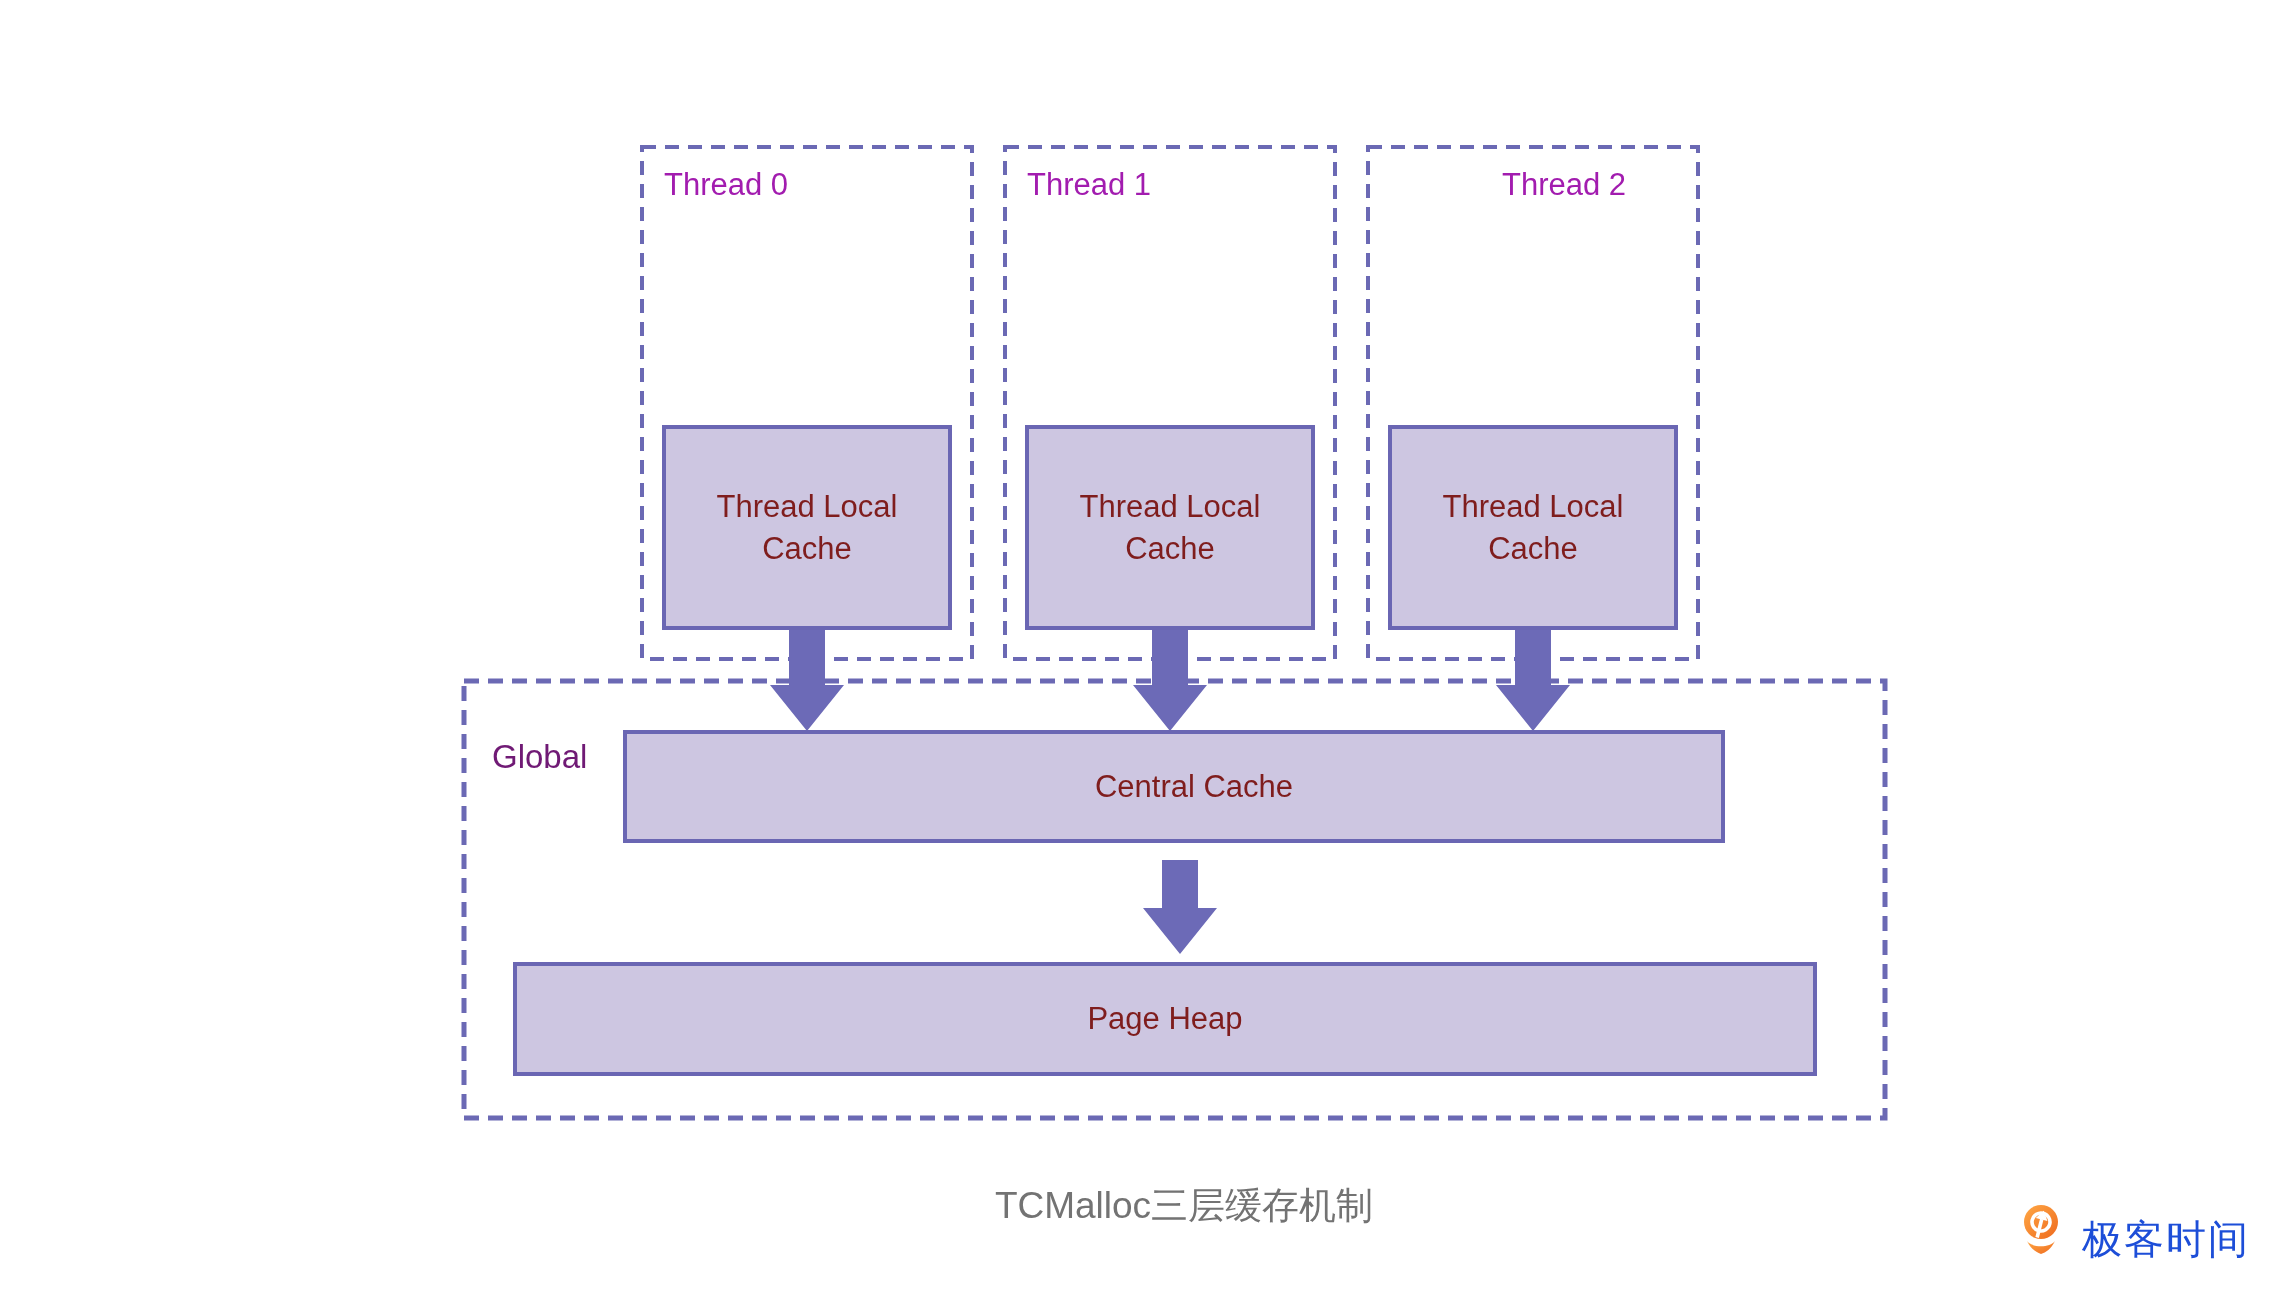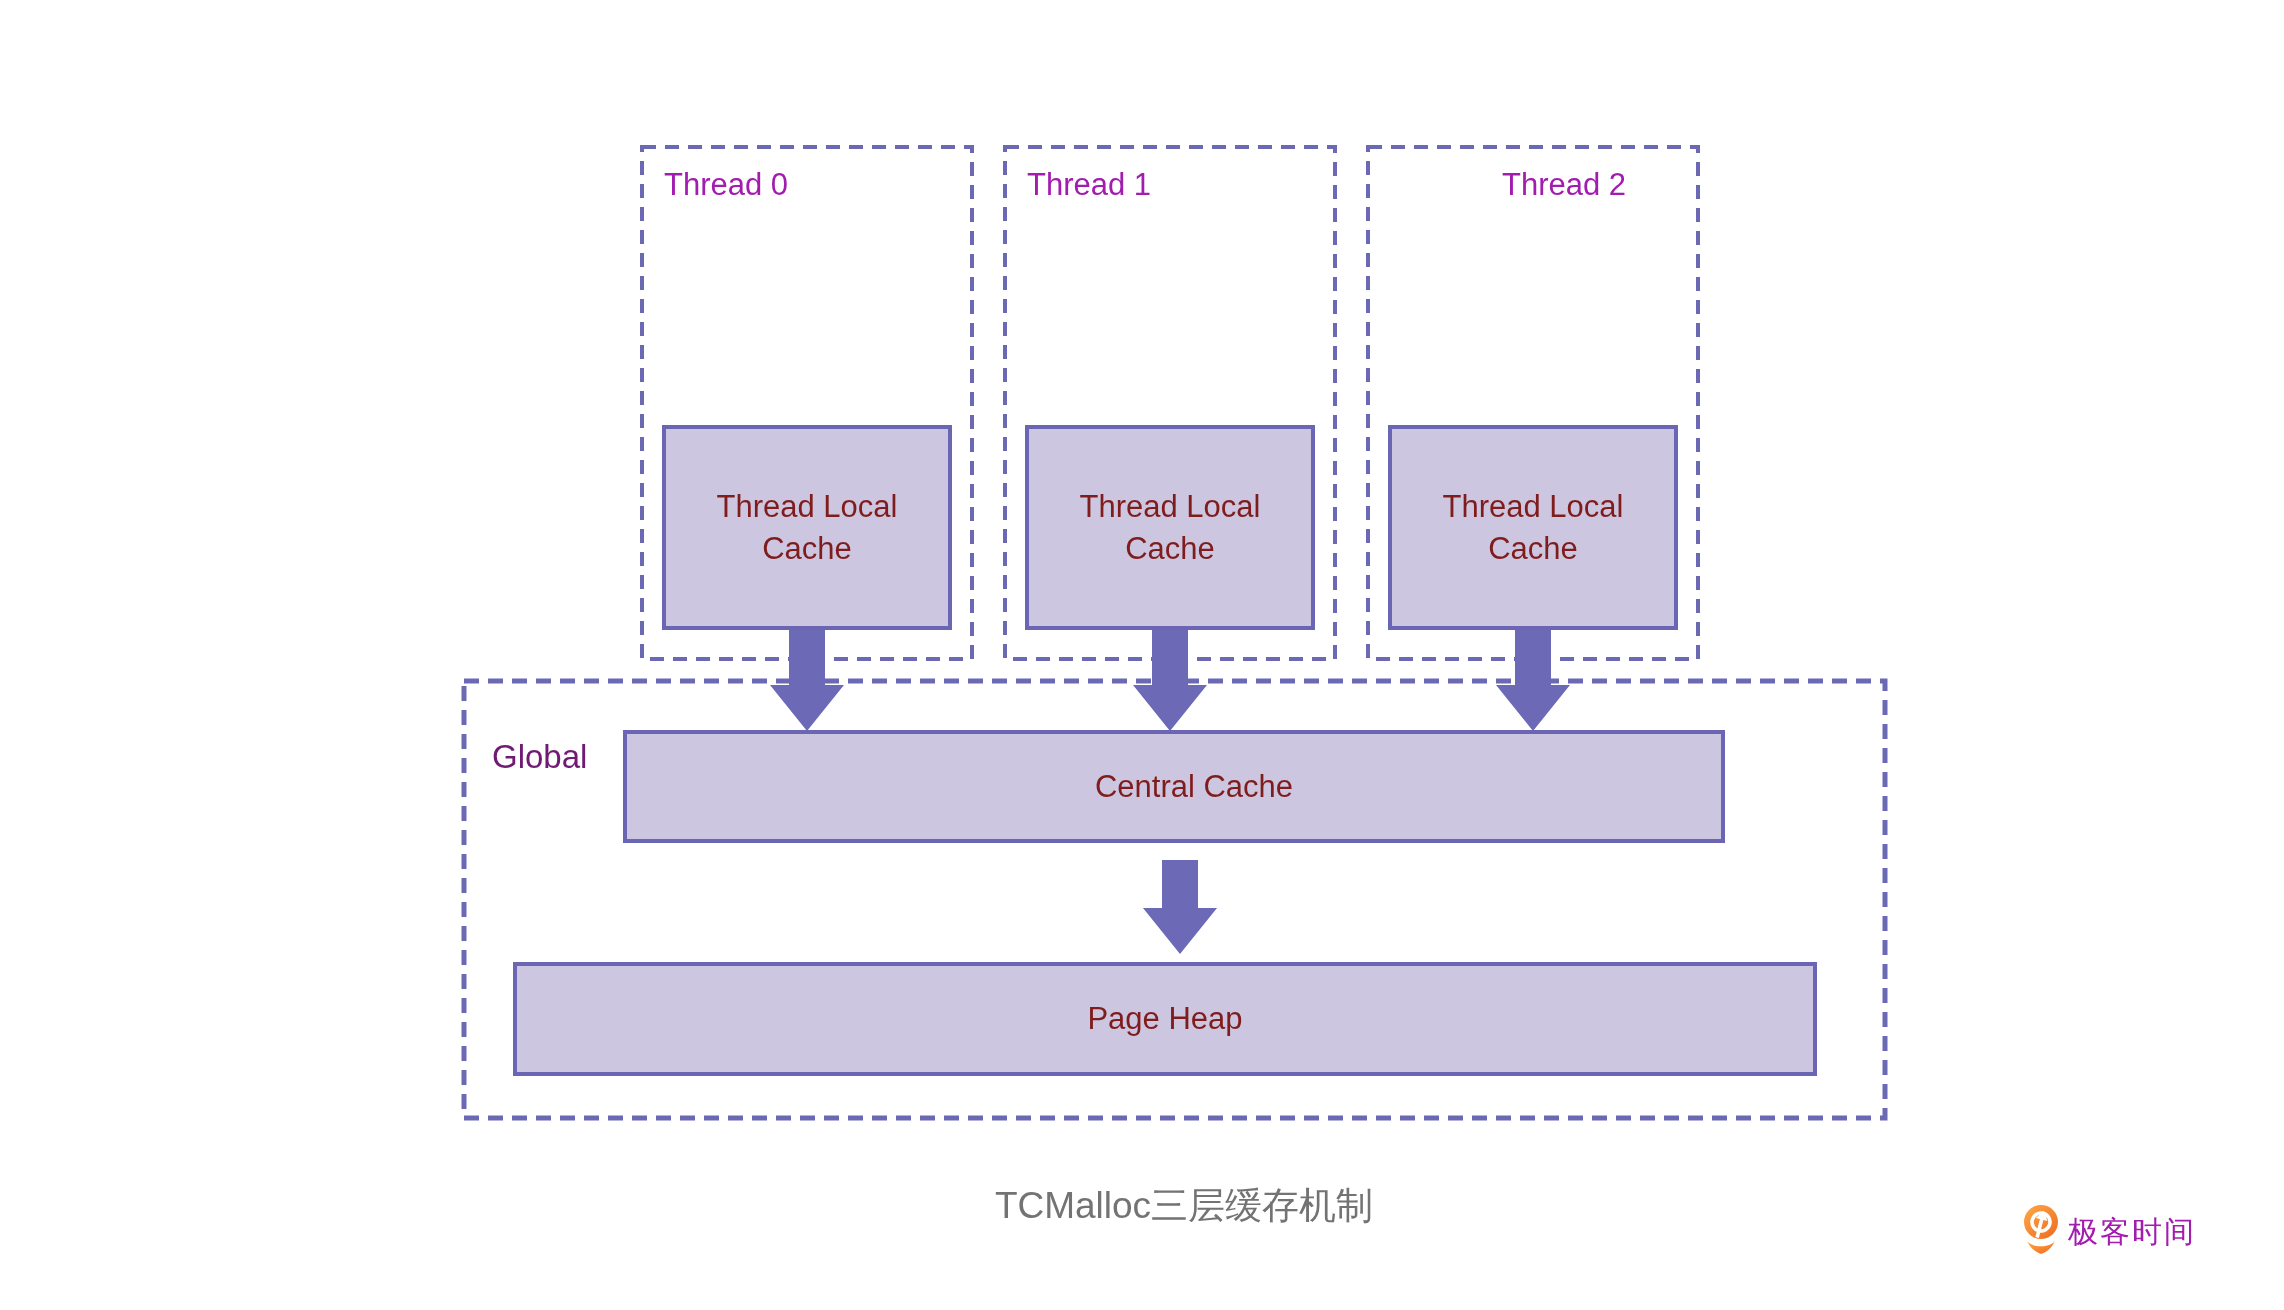--- a/index.html
+++ b/index.html
@@ -46,25 +46,25 @@
     color:#737373;
     white-space:nowrap;
   }
   .logo{
     position:absolute;
     left:2022px;top:1204px;
     display:flex;
     align-items:flex-start;
   }
   .logo-text{
-    margin-left:8px;
+    margin-left:22px;
     margin-top:8px;
-    font-size:30px;
+    font-size:40px;
     letter-spacing:2px;
-    color:#a21caf;
+    color:#1d4ed8;
     white-space:nowrap;
   }
 </style>
 </head>
 <body>
 
 <div class="stage">
 
   <svg class="layer" viewBox="0 0 2284 1310" aria-hidden="true">
 

